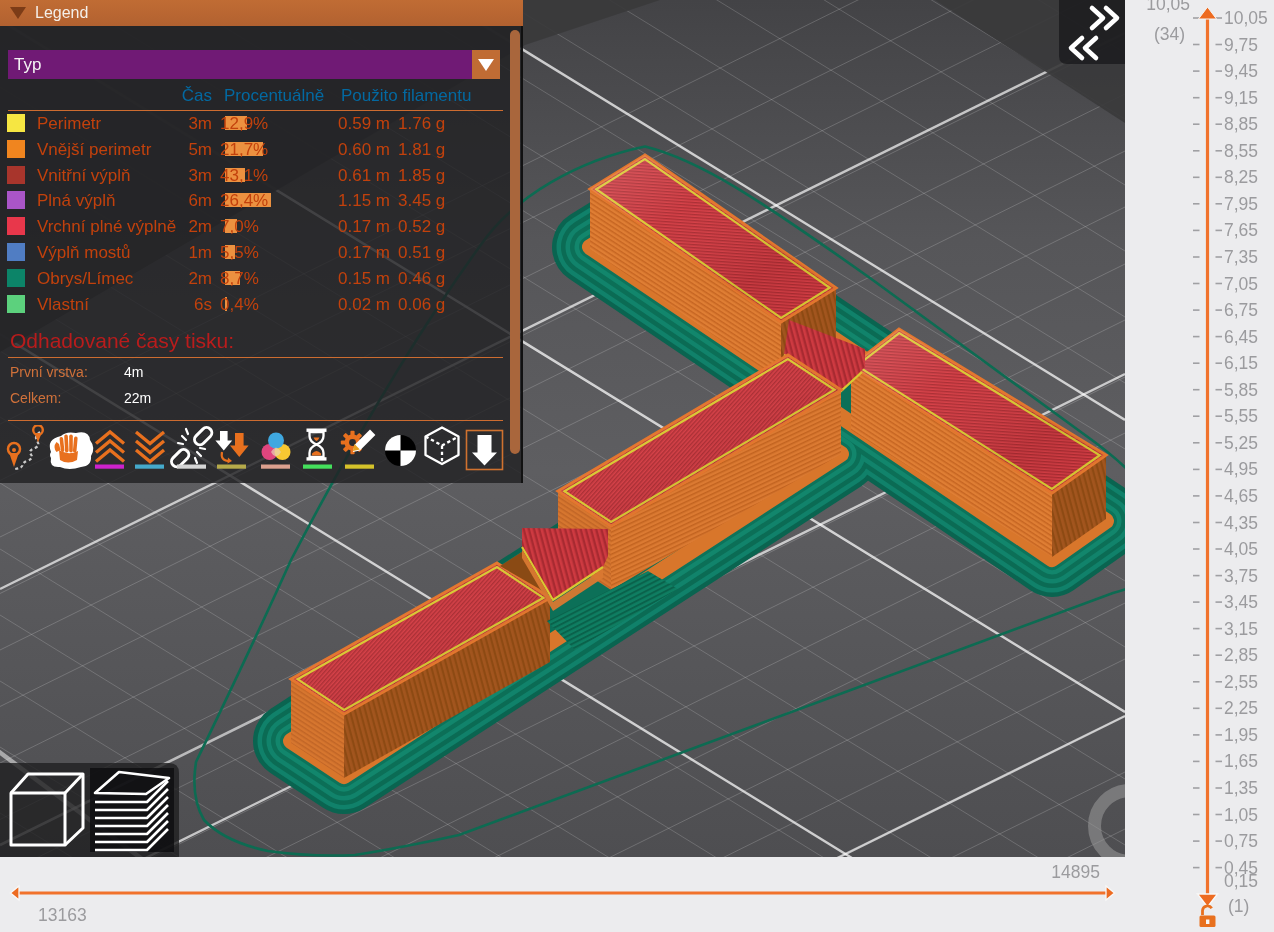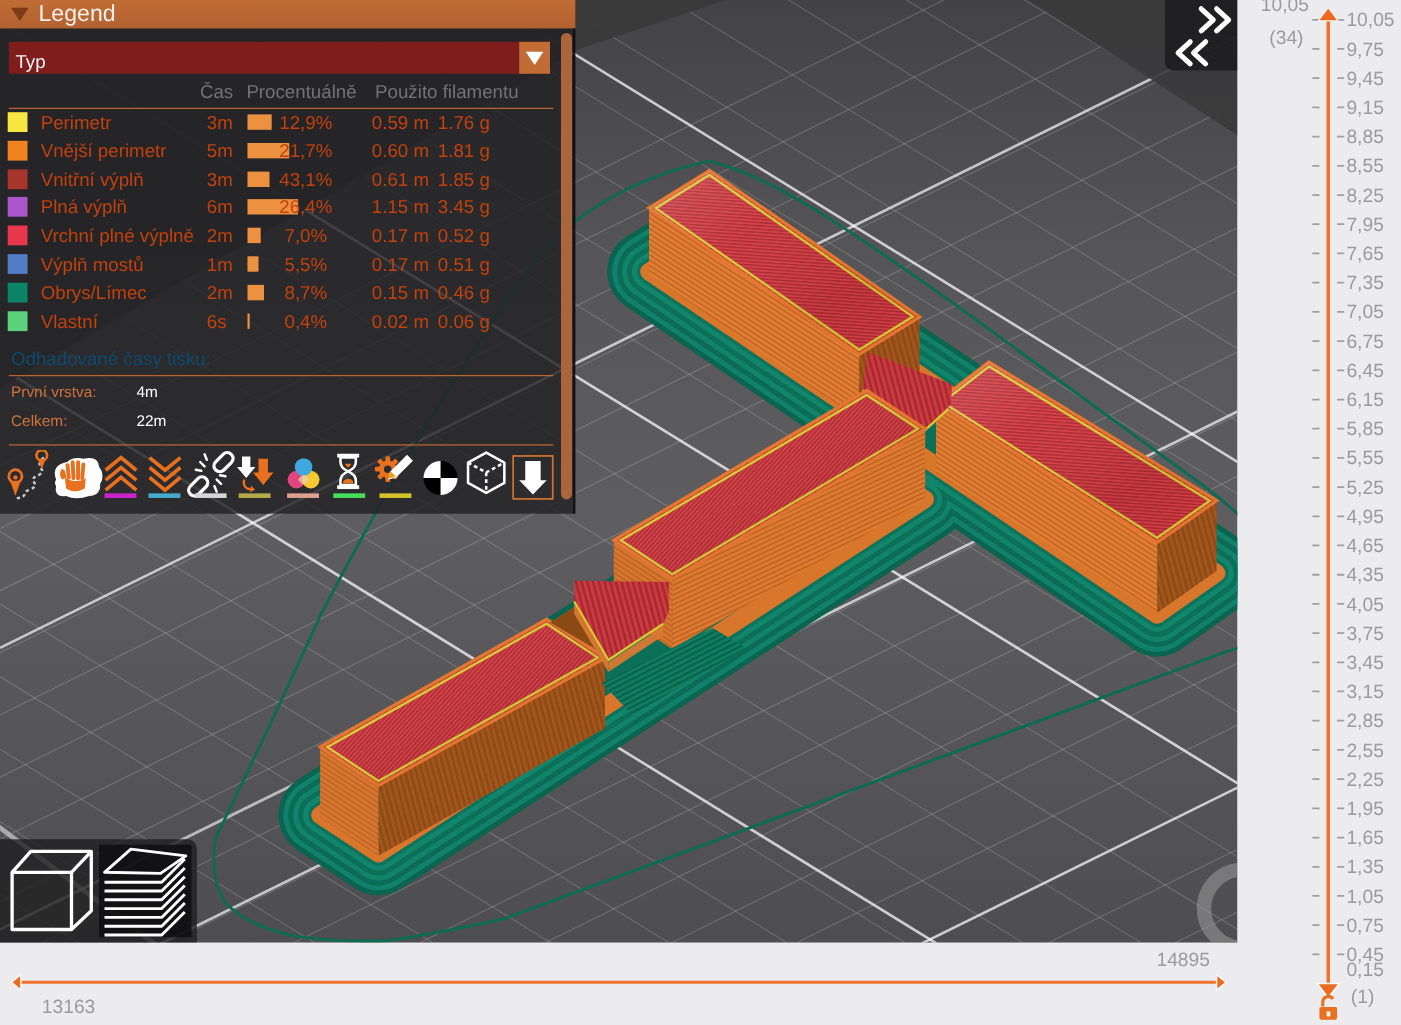--- a/index.html
+++ b/index.html
@@ -1,40 +1,40 @@
 <!DOCTYPE html>
 <html><head><meta charset="utf-8"><style>
 *{margin:0;padding:0;box-sizing:border-box}
 html,body{width:1274px;height:932px;overflow:hidden;background:#ececee;font-family:"Liberation Sans",sans-serif}
 #app{position:relative;width:1274px;height:932px;background:#ececee}
 #scene{position:absolute;left:0;top:0}
 #ruler{position:absolute;left:0;top:0;pointer-events:none}
 #legend{position:absolute;left:0;top:0;width:523px}
 .lhead{height:26px;background:linear-gradient(#c06c34,#b26130);display:flex;align-items:center;padding-left:10px}
 .ltri{width:0;height:0;border-left:8.5px solid transparent;border-right:8.5px solid transparent;border-top:12px solid #7c3c17;margin-right:9px}
-.ltxt{color:#f4efe9;font-size:21px}
+.ltxt{color:#f4efe9;font-size:16px}
 .lbody{background:rgba(33,33,35,0.82);padding:8px 0 6px 0;width:523px;border-right:2px solid rgba(10,10,10,0.75)}
-.typ{margin:4px 21px 0 8px;height:29px;background:#7f1d1d;display:flex;align-items:flex-end;position:relative}
+.typ{margin:16px 21px 0 8px;height:29px;background:#701a75;display:flex;align-items:center;position:relative}
 .typ>span:first-child{color:#f5f5f5;font-size:17px;padding-left:6px}
 .typbtn{position:absolute;right:0;top:0;width:28px;height:29px;background:#c06c34;display:flex;align-items:center;justify-content:center}
 .typtri{width:0;height:0;border-left:8px solid transparent;border-right:8px solid transparent;border-top:12px solid #fff}
-.thead{position:relative;height:24px;margin-top:5px;color:#737373;font-size:17px}
+.thead{position:relative;height:24px;margin-top:5px;color:#0369a1;font-size:17px}
 .hcas{position:absolute;right:309px;top:2px}
 .hproc{position:absolute;left:224px;top:2px}
 .hpou{position:absolute;left:341px;top:2px}
 .sep{height:1px;background:#cd6c30;margin:2px 18px 0 8px}
 .lr{position:relative;height:25.8px;color:#c2410c;font-size:17px}
 .sw{position:absolute;left:7px;top:3px;width:18px;height:18px}
 .lab{position:absolute;left:37px;top:3px}
-.tim{position:absolute;left:188px;width:24px;top:3px;text-align:left}
+.tim{position:absolute;left:188px;width:24px;top:3px;text-align:right}
 .bar{position:absolute;left:225px;top:5px;height:14px;background:#ec9140}
-.pct{position:absolute;left:236px;width:84px;top:3px;text-align:center}
+.pct{position:absolute;left:220px;width:84px;top:3px;text-align:left}
 .mm{position:absolute;left:338px;top:3px}
 .gg{position:absolute;left:398px;top:3px}
-.esttitle{color:#0c4a6e;font-size:17px;padding:12px 15px 0 10px}
+.esttitle{color:#b91c1c;font-size:21px;padding:12px 15px 0 10px}
 .estrow{position:relative;height:26px;font-size:14px}
 .ek{position:absolute;left:10px;top:6px;color:#d0713а}
 .ek{color:#d0713a}
 .ev{position:absolute;left:124px;top:6px;color:#fff}
 .licons{margin-top:4px;height:52px}
 .lscroll{position:absolute;right:3px;top:30px;width:10px;height:424px;border-radius:5px;background:#a9663c}
 </style></head>
 <body>
 <div id="app">
 <svg id="scene" width="1125" height="857" viewBox="0 0 1125 857">

